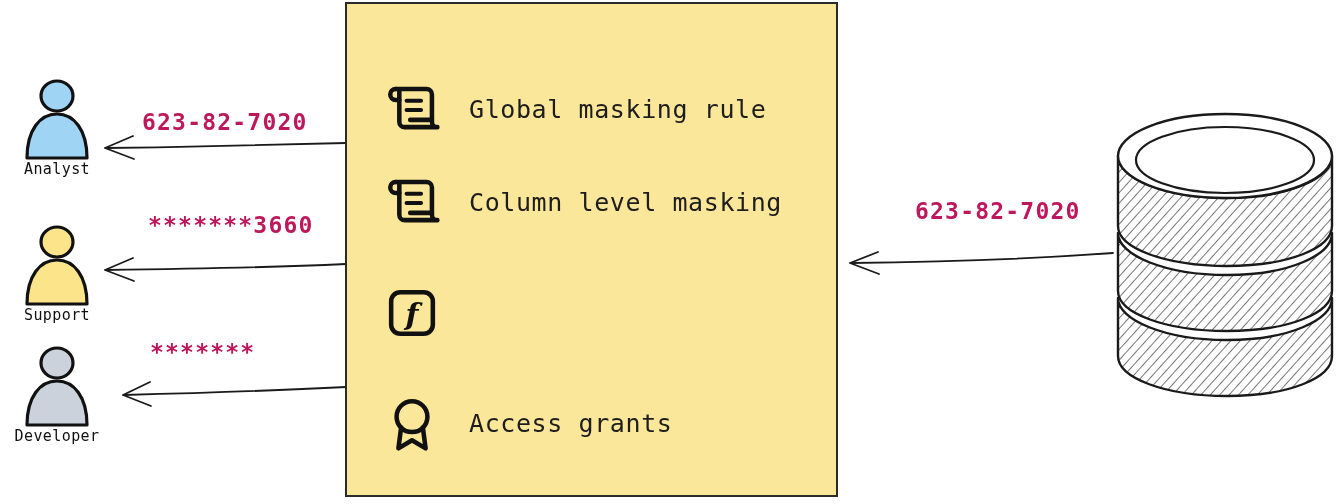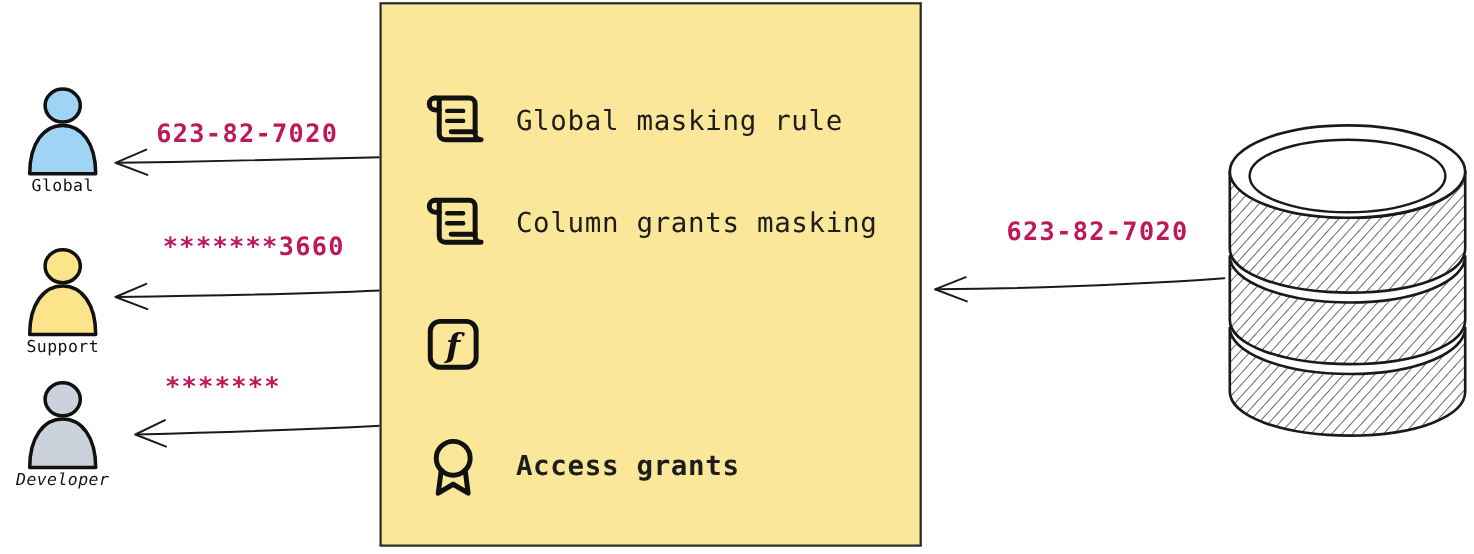--- a/index.html
+++ b/index.html
@@ -104,32 +104,32 @@
 </head>
 <body>
 
 <div id="canvas">
 
   <div class="persona" style="left:2px; top:78px;">
     <svg class="persona-figure" viewBox="0 0 76 84">
       <ellipse cx="38" cy="18" rx="16" ry="15" fill="#9fd4f5" stroke="#111111" stroke-width="3.2"></ellipse>
       <path d="M8 80 C8 52 21 36 38 36 C55 36 68 52 68 80 Z" fill="#9fd4f5" stroke="#111111" stroke-width="3.2" stroke-linejoin="round"></path>
     </svg>
-    <div class="persona-label">Global</div>
+    <div class="persona-label">Analyst</div>
   </div>
 
   <div class="persona" style="left:2px; top:224px;">
     <svg class="persona-figure" viewBox="0 0 76 84">
       <ellipse cx="38" cy="18" rx="16" ry="15" fill="#fbe48a" stroke="#111111" stroke-width="3.2"></ellipse>
       <path d="M8 80 C8 52 21 36 38 36 C55 36 68 52 68 80 Z" fill="#fbe48a" stroke="#111111" stroke-width="3.2" stroke-linejoin="round"></path>
     </svg>
     <div class="persona-label">Support</div>
   </div>
 
-  <div class="persona" style="left:2px; top:345px;font-style:italic;">
+  <div class="persona" style="left:2px; top:345px;">
     <svg class="persona-figure" viewBox="0 0 76 84">
       <ellipse cx="38" cy="18" rx="16" ry="15" fill="#cbd2db" stroke="#111111" stroke-width="3.2"></ellipse>
       <path d="M8 80 C8 52 21 36 38 36 C55 36 68 52 68 80 Z" fill="#cbd2db" stroke="#111111" stroke-width="3.2" stroke-linejoin="round"></path>
     </svg>
     <div class="persona-label">Developer</div>
   </div>
 
   <div class="flow-label" style="left:142px; top:109px;">623-82-7020</div>
   <div class="flow-label" style="left:148px; top:212px;">*******3660</div>
   <div class="flow-label" style="left:150px; top:339px;">*******</div>
@@ -164,31 +164,31 @@
       </div>
 
       <div class="policy-item" style="top:169px;">
         <svg class="policy-icon" viewBox="0 0 64 64">
           <path d="M14 10 h34 a6 6 0 0 1 6 6 v30 a6 6 0 0 0 6 6 h-36 a6 6 0 0 1 -6 -6 v-36 z" fill="none" stroke="#111111" stroke-width="5" stroke-linejoin="round" stroke-linecap="round"></path>
           <path d="M14 10 a6 6 0 0 0 -6 6 a6 6 0 0 0 6 6 h4" fill="none" stroke="#111111" stroke-width="5" stroke-linecap="round" stroke-linejoin="round"></path>
           <path d="M30 44 h24" fill="none" stroke="#111111" stroke-width="5" stroke-linecap="round"></path>
           <line x1="26" y1="23" x2="42" y2="23" stroke="#111111" stroke-width="4.4" stroke-linecap="round"></line>
           <line x1="26" y1="33" x2="42" y2="33" stroke="#111111" stroke-width="4.4" stroke-linecap="round"></line>
         </svg>
-        <span class="policy-text">Column grants masking</span>
+        <span class="policy-text">Column level masking</span>
       </div>
 
       <div class="policy-item" style="top:280px;">
         <svg class="policy-icon" viewBox="0 0 64 64">
           <rect x="9" y="9" width="46" height="46" rx="10" ry="10" fill="none" stroke="#111111" stroke-width="5"></rect>
           <text x="32" y="45" text-anchor="middle" font-family="DejaVu Serif, serif" font-size="33" font-style="italic" font-weight="700" fill="#111111">f</text>
         </svg>
       </div>
 
-      <div class="policy-item" style="top:390px;font-weight:bold;">
+      <div class="policy-item" style="top:390px;">
         <svg class="policy-icon" viewBox="0 0 64 64">
           <circle cx="32" cy="25" r="17" fill="none" stroke="#111111" stroke-width="5"></circle>
           <path d="M20 37 L17 60 L32 51 L47 60 L44 37" fill="none" stroke="#111111" stroke-width="5" stroke-linejoin="round" stroke-linecap="round"></path>
         </svg>
         <span class="policy-text">Access grants</span>
       </div>
 
     </div>
   </div>
 

